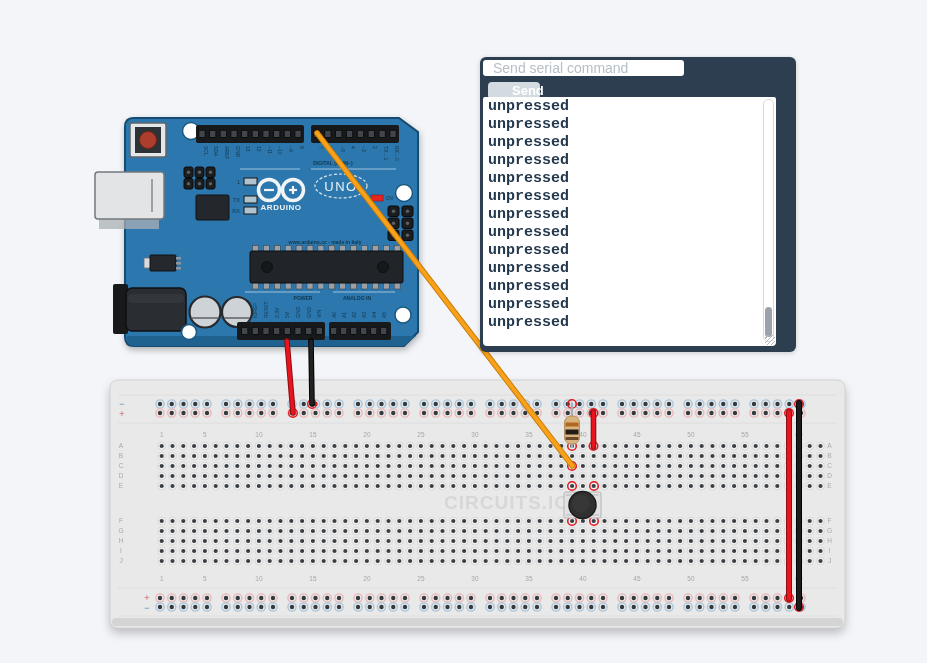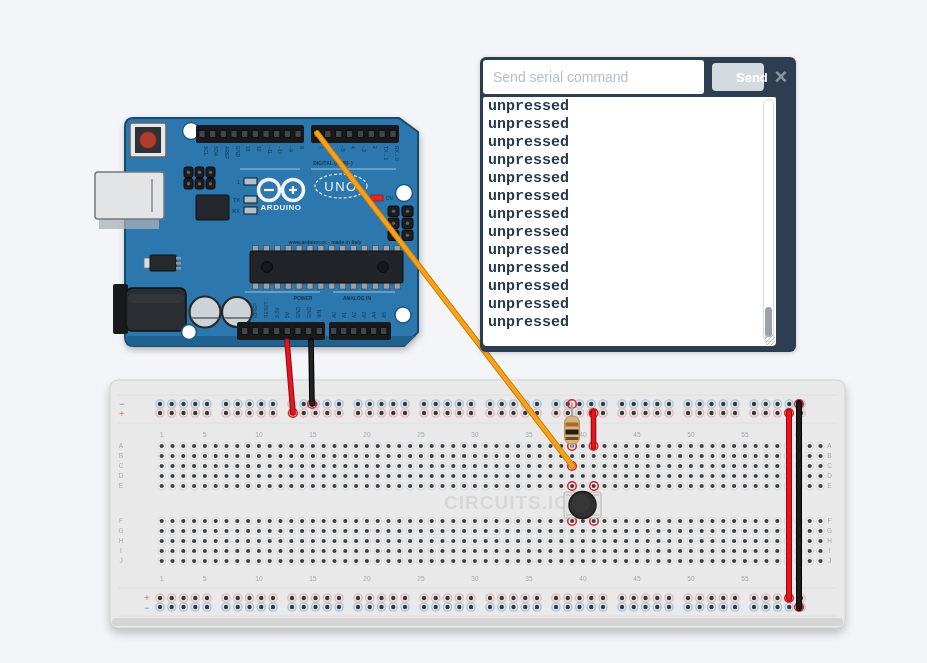--- a/index.html
+++ b/index.html
@@ -1,20 +1,20 @@
 <!DOCTYPE html>
 <html><head>
 <meta charset="utf-8">
 <style>
   html,body{margin:0;padding:0;background:#f3f5f8;font-family:"Liberation Sans",sans-serif;}
   #stage{position:relative;width:927px;height:663px;overflow:hidden;background:#f3f5f8;}
   #stage svg{position:absolute;left:0;top:0;}
   .serial-panel{position:absolute;left:480px;top:57px;width:316px;height:295px;
     background:#2c3e50;border-radius:6px;z-index:10;box-shadow:0 1px 5px rgba(0,0,0,.18);}
-  .serial-header{display:flex;align-items:flex-start;height:40px;}
+  .serial-header{display:flex;align-items:flex-start;height:40px;flex-direction:column;}
   .serial-input{flex:1;height:34px;margin:3px 0 0 3px;border:none;outline:none;border-radius:3px;
     padding:0 10px;font-size:14px;color:#33424f;background:#fff;font-family:"Liberation Sans",sans-serif;}
   .serial-input::placeholder{color:#b6bec6;}
   .send-btn{width:52px;height:28px;margin:6px 6px 0 8px;background:#d4dbe0;border:none;border-radius:4px;
     color:#fff;font-weight:bold;font-size:13px;font-family:"Liberation Sans",sans-serif;padding-left:24px;}
   .close-x{width:22px;color:#8a95a1;font-size:22px;font-weight:bold;line-height:36px;margin:2px 4px 0 0;
     text-align:center;cursor:default;}
   .serial-body{position:relative;margin:0 20px 3px 3px;height:249px;background:#fff;
     border-radius:2px 2px 4px 4px;overflow:hidden;}
   .serial-lines{padding:1px 0 0 5px;font-family:"Liberation Mono",monospace;font-weight:bold;

